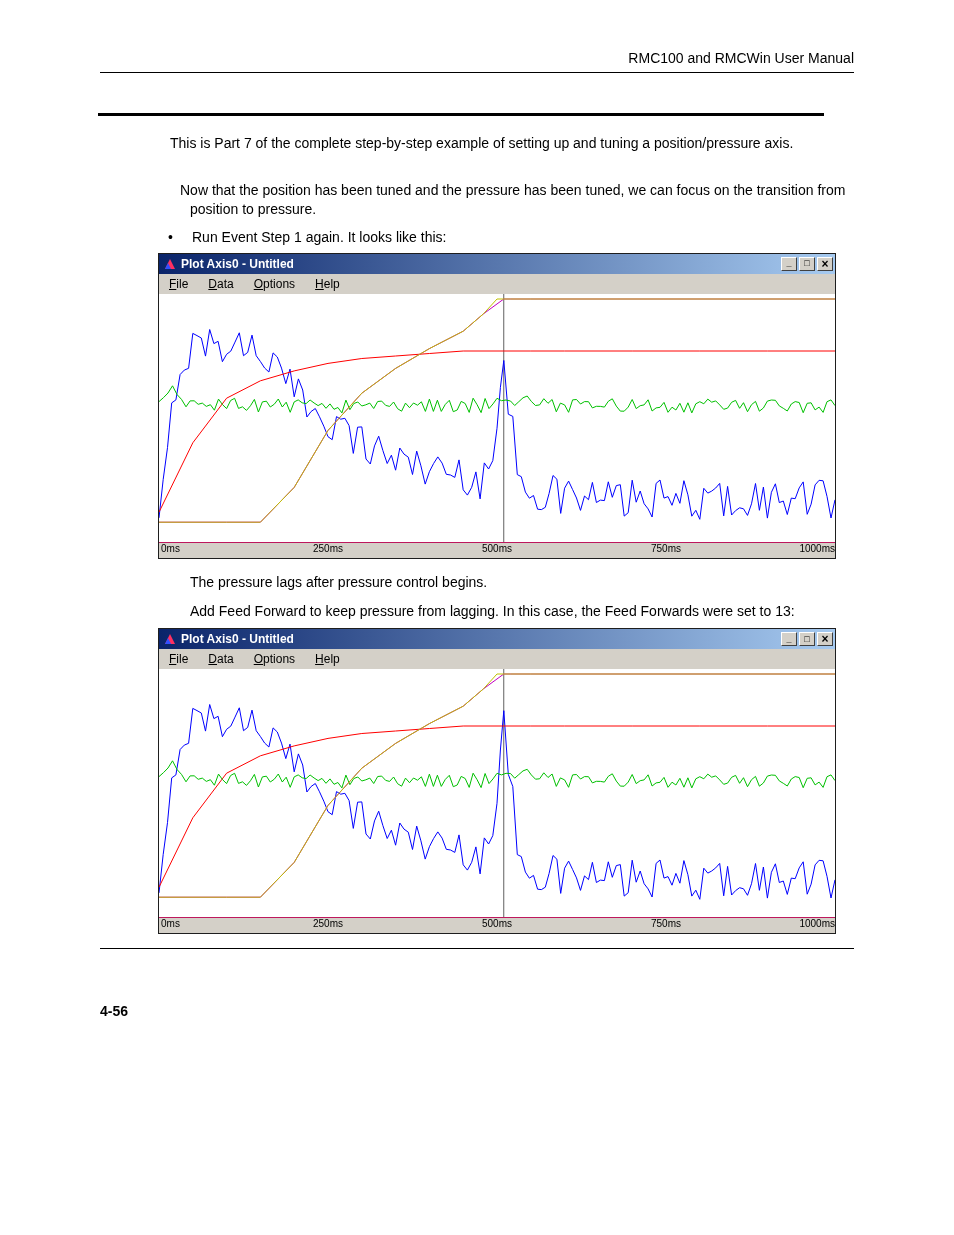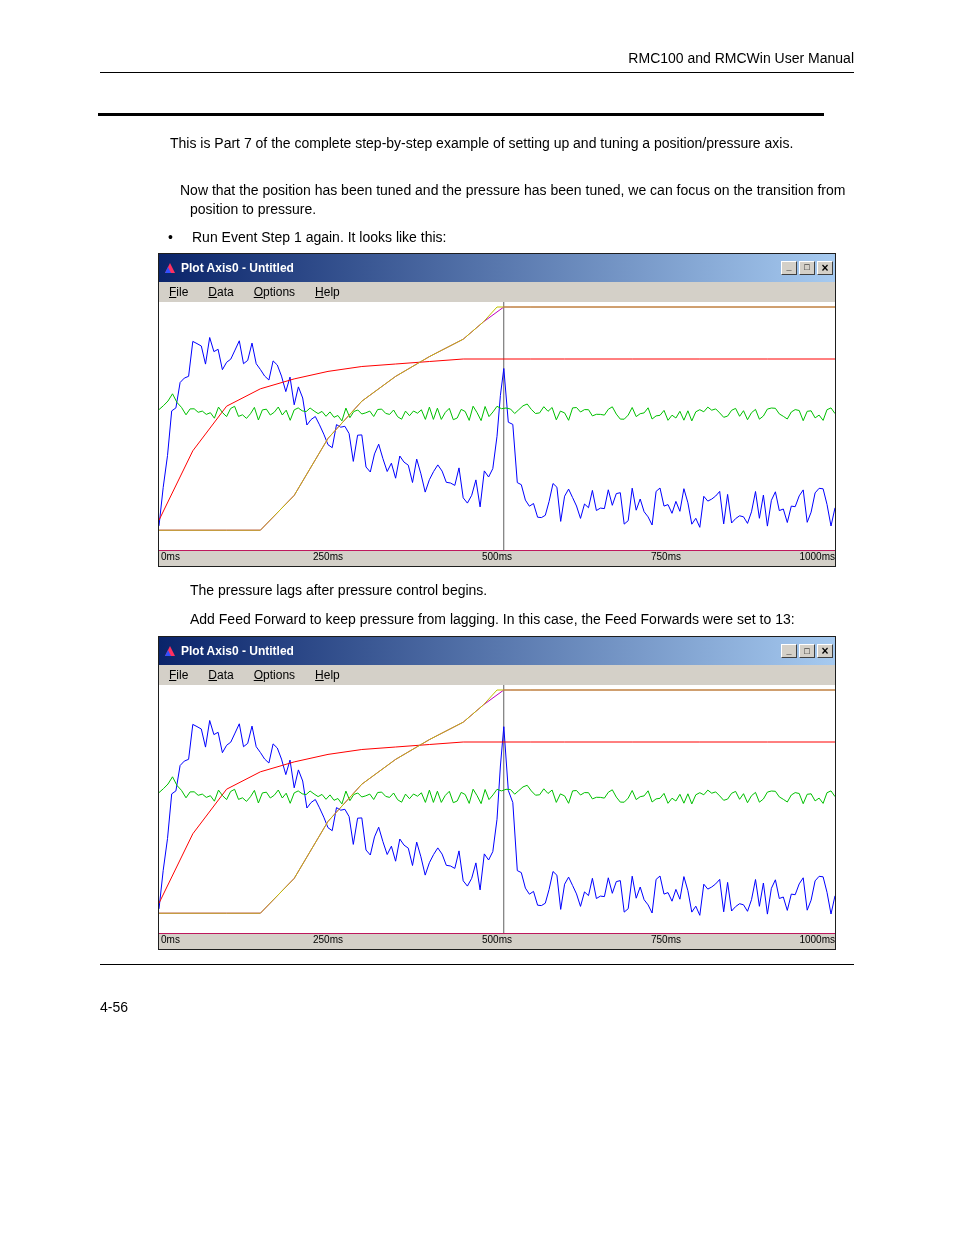--- a/index.html
+++ b/index.html
@@ -66,21 +66,21 @@
 
   
   .plot-window {
     width: 676px;
     margin: 6px 0 14px 58px;
     border: 1px solid #1e1e1e;
     background: #d4d0c8;
     font-family: Tahoma, Arial, sans-serif;
   }
   .titlebar {
-    height: 28px;
+    height: 20px;
     background: linear-gradient(to right, #0a246a, #a6caf0);
     color: #fff;
     display: flex;
     align-items: center;
     padding: 0 2px 0 4px;
     font-size: 12px;
     font-weight: bold;
   }
   .title-icon {
     width: 14px; height: 14px;
@@ -138,22 +138,23 @@
   }
   .x-tick {
     position: absolute;
     top: 0;
     transform: translateX(-50%);
   }
   .x-tick:first-child { transform: translateX(0); }
   .x-tick:last-child { transform: translateX(-100%); }
 
   .page-number {
-    margin-top: 34px;
+    margin-top: 54px;
     font-size: 14px;
+    font-weight: bold;
   }
   .footer-rule {
     border: none;
     border-top: 1px solid #000;
     margin: 6px 0;
   }
 </style>
 </head>
 <body>
 

